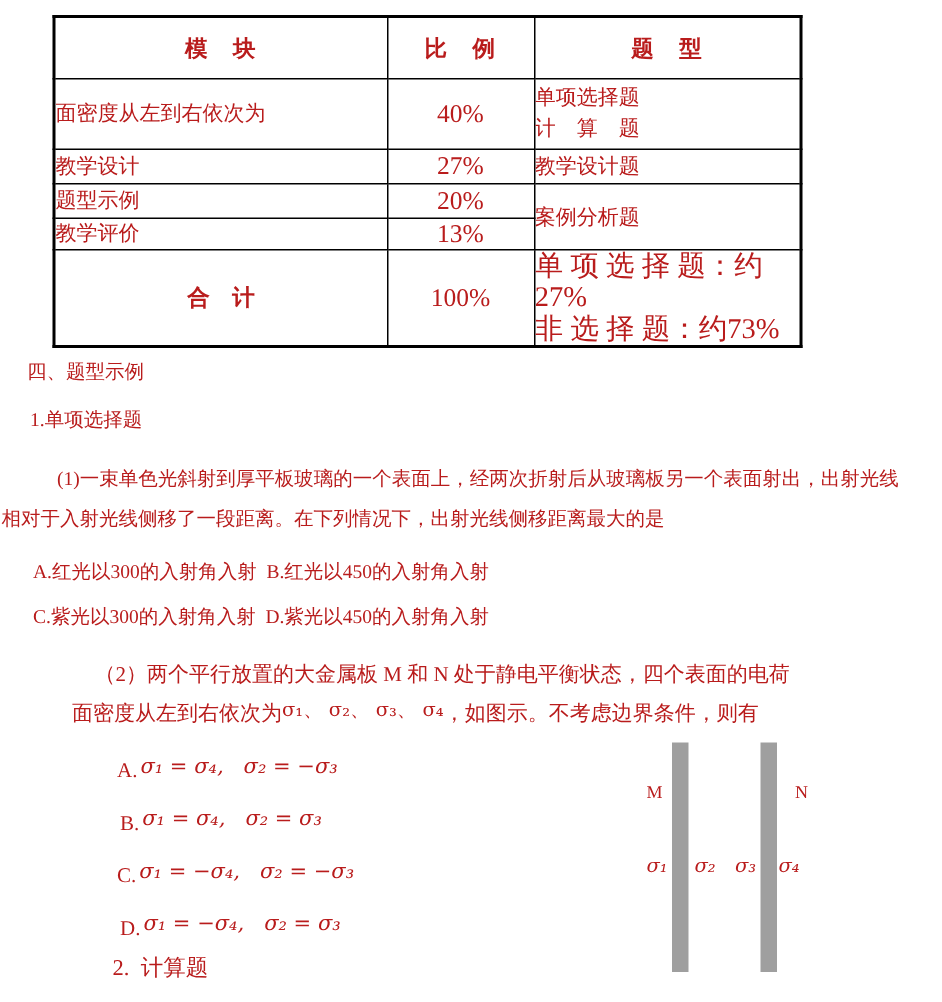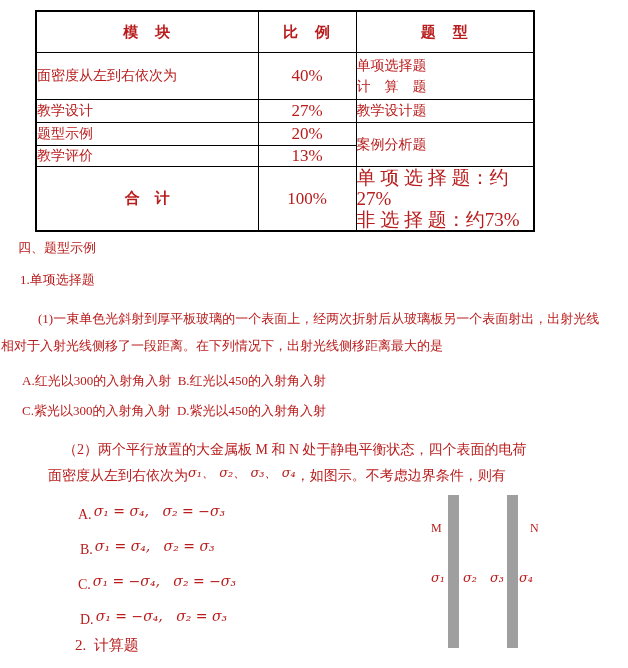--- a/index.html
+++ b/index.html
@@ -23,21 +23,21 @@
   .qtype-cell { font-size:14px; padding-left:6px; vertical-align:middle; }
   .qtype-line { line-height:21px; }
   .total-cell { font-weight:bold; font-size:15px; text-align:center; vertical-align:middle; }
   .total-qtype-line { line-height:21px; font-size:19px; }
 
   
   .t13 { font-size:13px; }
   .t14 { font-size:14px; }
   .sigma-inline {
     position:relative; top:-3px;
-    font-family:"DejaVu Serif",serif; font-style:italic; font-size:13px;
+    font-family:"DejaVu Serif",serif; font-size:13px;
   }
   .q2opt-label { font-size:14px; }
   .q2opt-formula {
     font-family:"DejaVu Serif",serif; font-style:italic; font-size:14px;
     position:relative; top:-3px; margin-left:2px; white-space:pre;
   }
   .plate { position:absolute; width:11px; height:153px; top:495px; background:#9f9f9f; }
   .plate-label { position:absolute; font-size:12px; font-family:"Liberation Serif",serif; }
   .surface-label {
     position:absolute; font-size:13px;

